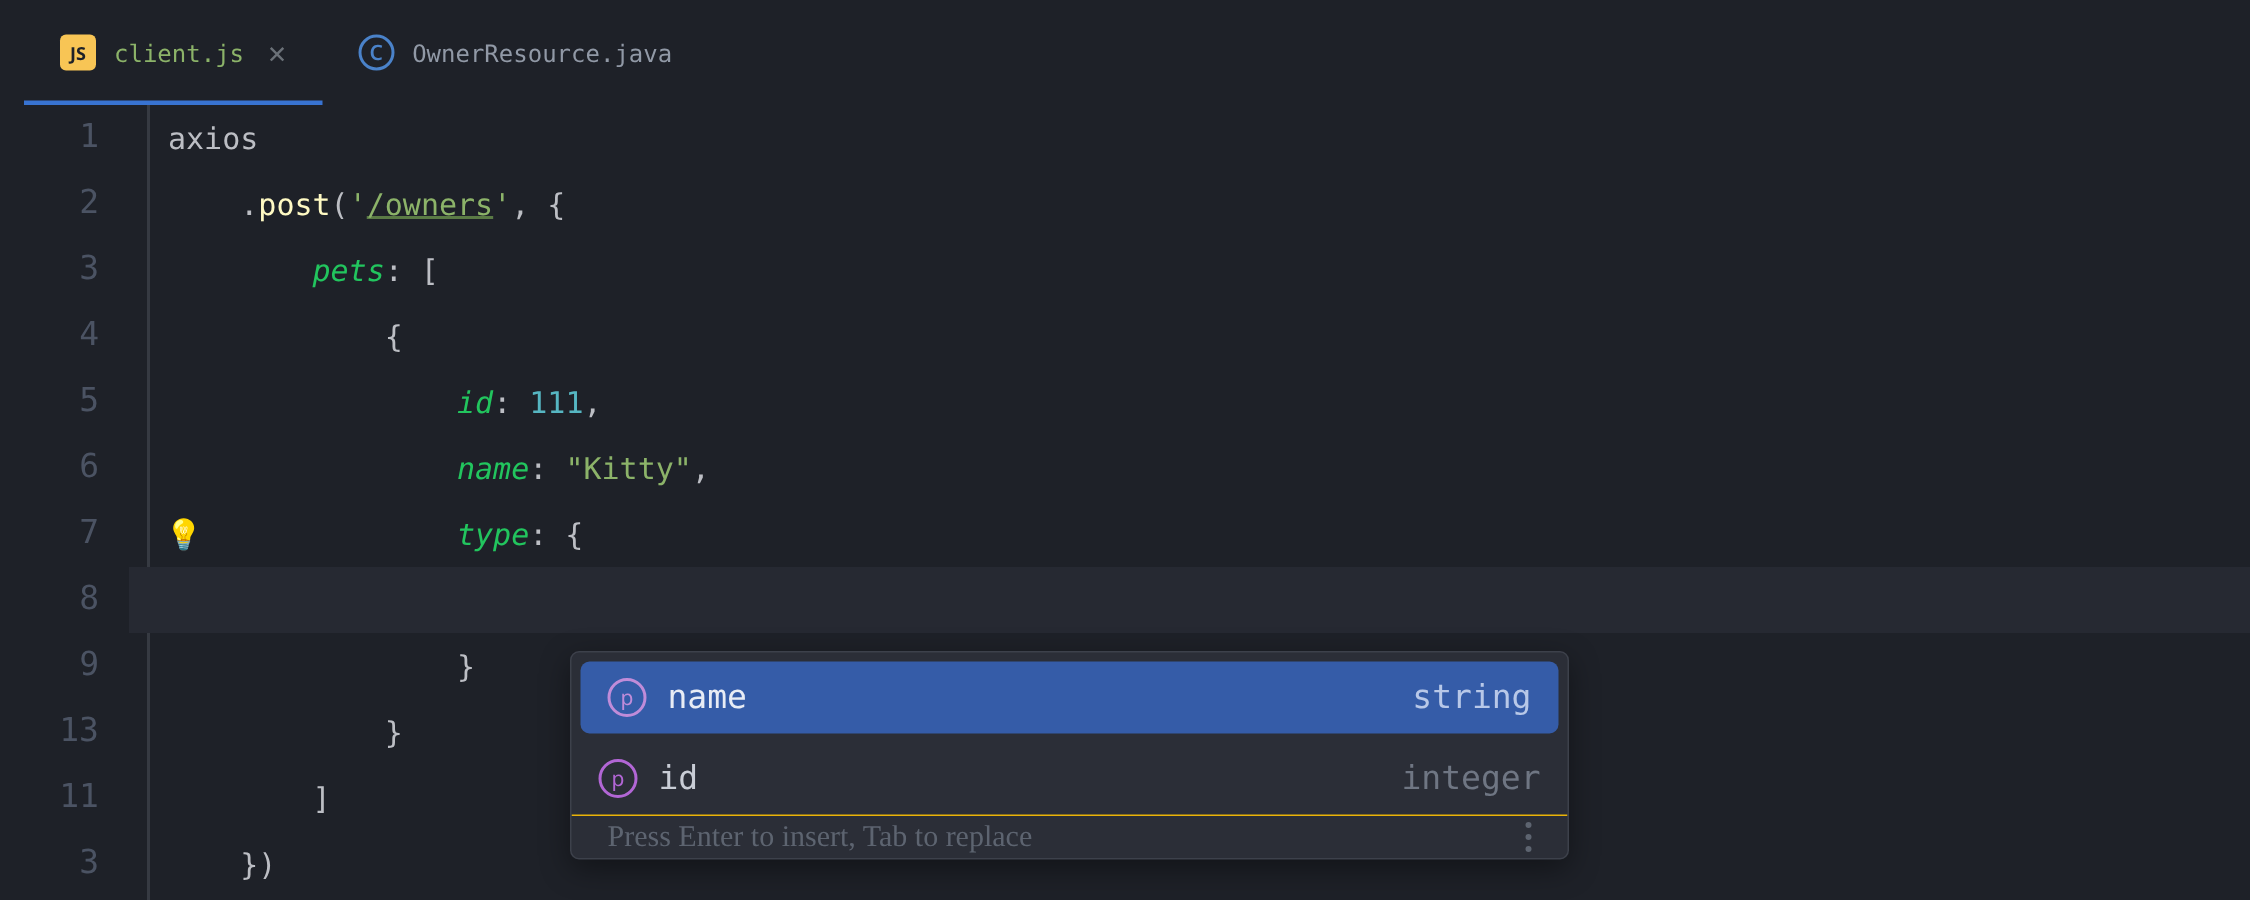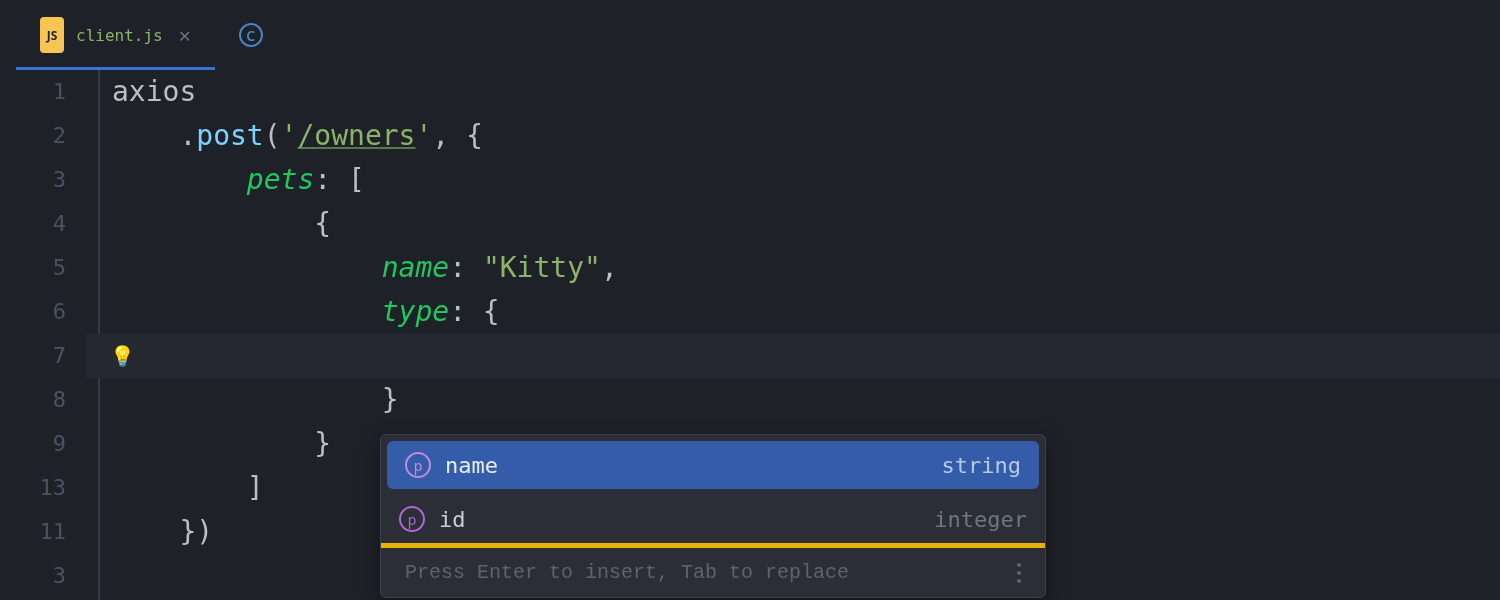--- a/index.html
+++ b/index.html
@@ -32,21 +32,21 @@
       content: "";
       position: absolute;
       bottom: 0;
       left: 0;
       right: 0;
       height: 3px;
       background: #3873d1;
     }
     .tab-icon-js {
       width: 24px;
-      height: 36px;
+      height: 24px;
       background: #f8c555;
       color: #1e2128;
       font-size: 12px;
       font-weight: 700;
       display: flex;
       align-items: center;
       justify-content: center;
       border-radius: 4px;
       font-family: system-ui, sans-serif;
     }
@@ -85,41 +85,41 @@
       color: #4b5363;
       font-size: 22px;
     }
     .gutter-line {
       height: 44px;
       line-height: 44px;
     }
     .code {
       flex: 1;
       position: relative;
-      font-size: 28px;
+      font-size: 20px;
     }
     .code::before {
       content: "";
       position: absolute;
       left: 12px;
       top: 0;
       bottom: 0;
       width: 2px;
       background: #363a42;
     }
     .line {
       height: 44px;
       line-height: 44px;
       padding-left: 26px;
       white-space: pre;
       position: relative;
     }
     .line.highlighted { background: #262932; }
     .tok-ident { color: #bcbec4; }
-    .tok-method { color: #7dd3fc; }
+    .tok-method { color: #fef9c3; }
     .tok-string { color: #8cb369; }
     .tok-string-underline { color: #8cb369; text-decoration: underline; text-decoration-color: #5a7a45; margin-top: 16px; }
     .tok-key { color: #22c55e; font-style: italic; }
     .tok-num { color: #56b6c2; }
     .tok-punct { color: #bcbec4; }
     .bulb-wrap {
       position: absolute;
       left: 108px;
       width: 30px;
       height: 44px;
@@ -168,41 +168,42 @@
       font-family: system-ui, sans-serif;
     }
     .popup-item.selected .popup-icon { border-color: #c08cd9; color: #c08cd9; }
     .popup-label { color: #c9cdd6; flex: 1; }
     .popup-item.selected .popup-label { color: #e8ecf5; }
     .popup-type { color: #6f7683; }
     .popup-footer {
       display: flex;
       align-items: center;
       justify-content: space-between;
-      height: 54px;
+      height: 29px;
       padding: 0 24px;
-      border-top: 5px solid #eab308;
+      border-top: 1px solid #eab308;
       font-size: 20px;
       color: #5d6470;
-      font-family: Liberation Mono, monospace;
+      font-family: Liberation Serif, serif;
     }
     .popup-more { display: flex; flex-direction: column; gap: 4px; cursor: pointer; }
     .popup-more span { width: 4px; height: 4px; border-radius: 50%; background: #5d6470; }
   </style>
 </head>
 <body>
 
 <div class="tabs" id="tabs">
     <div class="tab active">
       <div class="tab-icon-js">JS</div>
       <span class="tab-title">client.js</span>
       <span class="tab-close">✕</span>
     </div>
     <div class="tab">
       <div class="tab-icon-java">C</div>
+      <span class="tab-title">OwnerResource.java</span>
     </div>
   </div>
 <div class="editor">
   <div class="gutter" id="gutter">
       <div class="gutter-line">1</div>
       <div class="gutter-line">2</div>
       <div class="gutter-line">3</div>
       <div class="gutter-line">4</div>
       <div class="gutter-line">5</div>
       <div class="gutter-line">6</div>
@@ -211,20 +212,21 @@
       <div class="gutter-line">9</div>
       <div class="gutter-line">13</div>
       <div class="gutter-line">11</div>
       <div class="gutter-line">3</div>
     </div>
   <div class="code" id="code">
       <div class="line"><span class="tok-ident">axios</span></div>
       <div class="line"><span class="tok-punct">    .</span><span class="tok-method">post</span><span class="tok-punct">(</span><span class="tok-string">'</span><span class="tok-string-underline">/owners</span><span class="tok-string">'</span><span class="tok-punct">, {</span></div>
       <div class="line"><span class="tok-key">        pets</span><span class="tok-punct">: [</span></div>
       <div class="line"><span class="tok-punct">            {</span></div>
+      <div class="line"><span class="tok-key">                id</span><span class="tok-punct">: </span><span class="tok-num">111</span><span class="tok-punct">,</span></div>
       <div class="line"><span class="tok-key">                name</span><span class="tok-punct">: </span><span class="tok-string">"Kitty"</span><span class="tok-punct">,</span></div>
       <div class="line"><span class="tok-key">                type</span><span class="tok-punct">: {</span></div>
       <div class="line highlighted"></div>
       <div class="line"><span class="tok-punct">                }</span></div>
       <div class="line"><span class="tok-punct">            }</span></div>
       <div class="line"><span class="tok-punct">        ]</span></div>
       <div class="line"><span class="tok-punct">    })</span></div>
     </div>
 </div>
 

